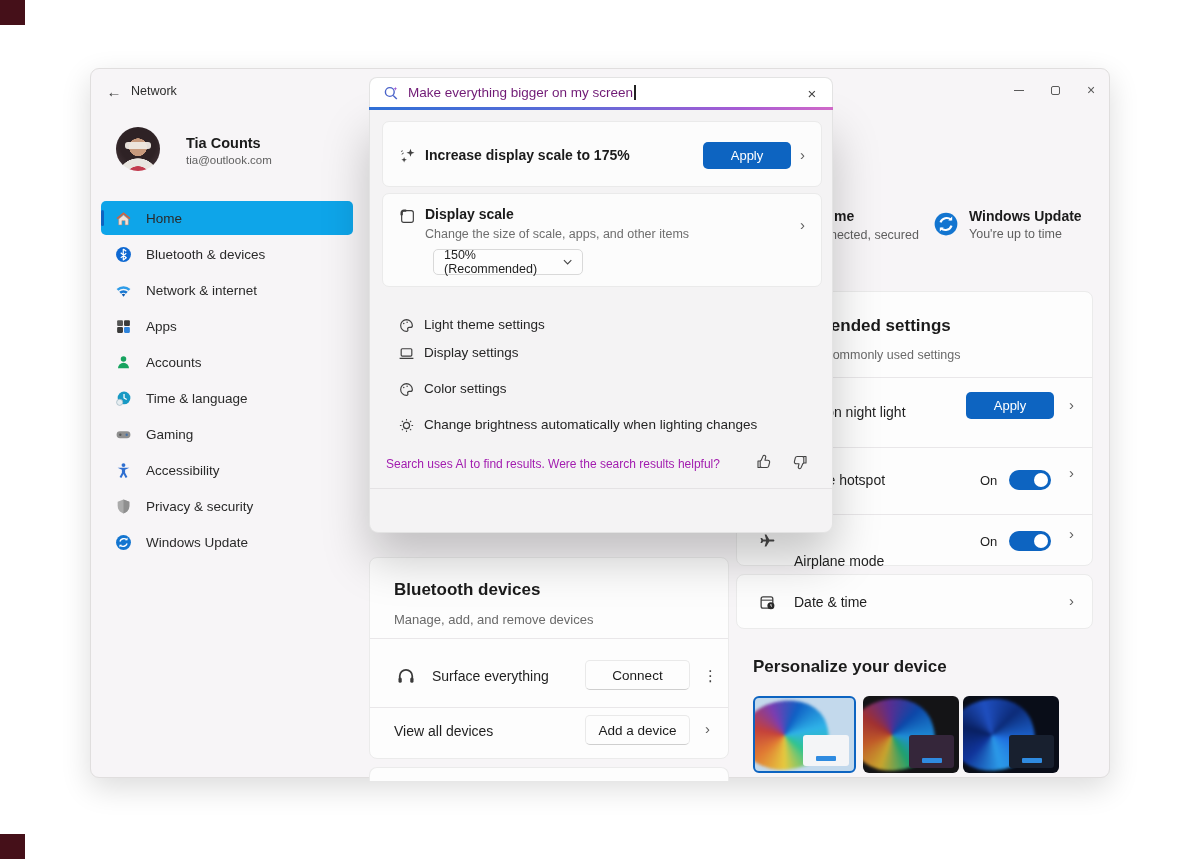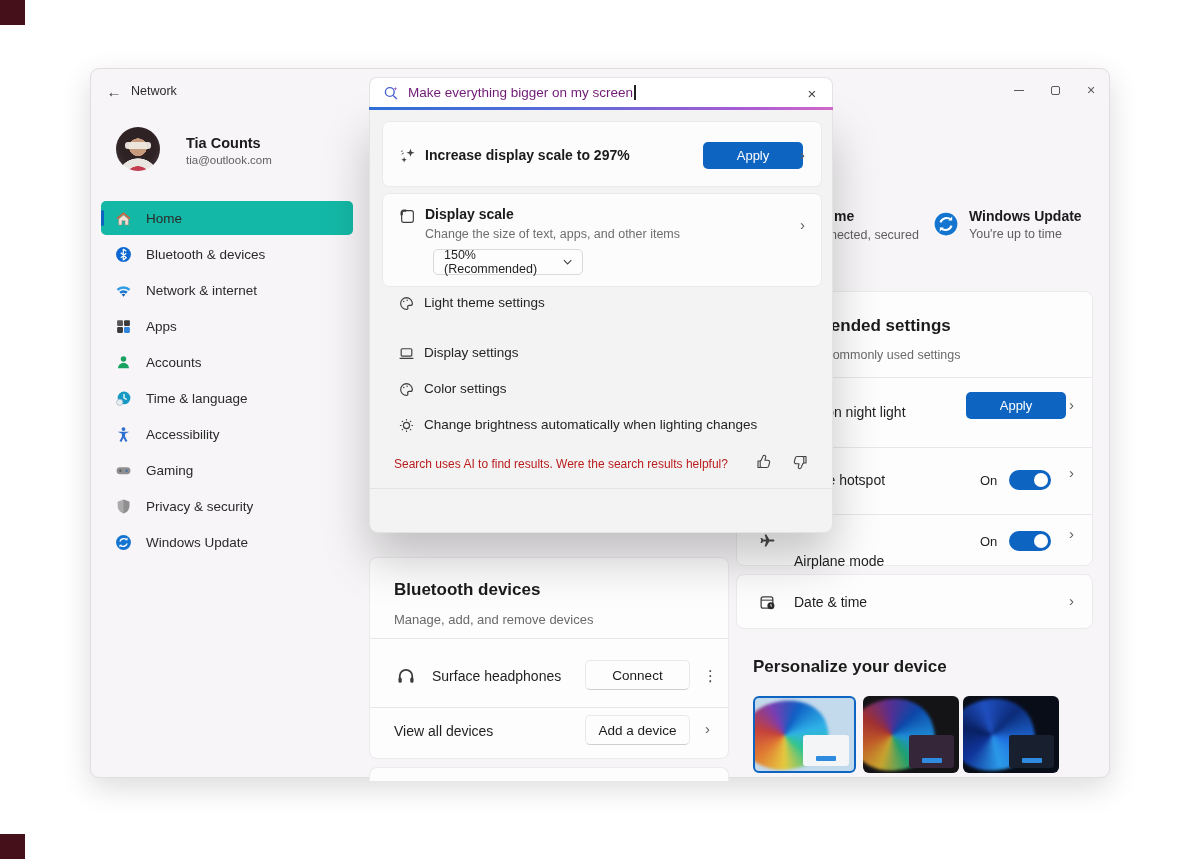--- a/index.html
+++ b/index.html
@@ -32,42 +32,42 @@
       radial-gradient(circle at 50% 46%, #c79a7d 0 27%, rgba(0,0,0,0) 28%),
       radial-gradient(circle at 50% 42%, #2e2225 0 52%, #3a2c30 70%, #473739 100%); }
   .avatar::after { content:""; position:absolute; left:9px; top:15px; width:26px; height:7px;
     background:#efe9e1; border-radius:3px; opacity:.95; }
   .profile-name { position:absolute; left:95px; top:66px; font-size:14.5px; font-weight:bold; }
   .profile-email { position:absolute; left:95px; top:85px; font-size:11.5px; color:#5f5f5f; }
 
   .nav { position:absolute; left:10px; top:132px; width:252px; }
   .nav-item { position:relative; height:34px; margin-bottom:2px; border-radius:5px;
     display:flex; align-items:center; padding-left:14px; cursor:pointer; }
-  .nav-item.selected { background:#14b8a6; }
+  .nav-item.selected { background:#0ea5e9; }
   .nav-item.selected::before { content:""; position:absolute; left:0; top:9px; width:3px; height:16px;
     background:#0d64c1; border-radius:2px; }
   .nav-ico { width:17px; height:17px; display:flex; flex:0 0 17px; }
   .nav-label { margin-left:14px; font-size:13.5px; color:#2a2a2a; }
 
   
   .frag-name { position:absolute; left:743px; top:139px; font-size:14px; font-weight:bold; }
   .frag-net  { position:absolute; left:716px; top:159px; font-size:12.5px; color:#5f5f5f; white-space:nowrap; }
   .upd-ico   { position:absolute; left:842px; top:142px; width:26px; height:26px; }
   .upd-title { position:absolute; left:878px; top:139px; font-size:14px; font-weight:bold; }
   .upd-sub   { position:absolute; left:878px; top:158px; font-size:12.5px; color:#5f5f5f; }
 
   .card { position:absolute; background:#fdfdfd; border:1px solid #ebebeb; border-radius:8px; }
   .rec-card { left:645px; top:222px; width:357px; height:275px; }
   .rec-title { position:absolute; left:22px; top:24px; font-size:17px; font-weight:600; white-space:nowrap; }
   .rec-sub   { position:absolute; left:22px; top:56px; font-size:12.5px; color:#6a6a6a; white-space:nowrap; }
   .divider { position:absolute; left:0; right:0; border-top:1px solid #e9e7e9; }
   .row-label { position:absolute; left:57px; font-size:14px; color:#1f1f1f; white-space:nowrap; }
   .row-ico { position:absolute; left:22px; width:17px; height:17px; }
   .chev { position:absolute; font-size:15px; color:#5e5e5e; }
-  .btn-blue { position:absolute; width:100px; height:27px; background:#0d64c1; color:#fff; font-size:13px;
+  .btn-blue { position:absolute; width:88px; height:27px; background:#0d64c1; color:#fff; font-size:13px;
     border:none; border-radius:5px; display:flex; align-items:center; justify-content:center; cursor:pointer; }
   .toggle { position:absolute; width:42px; height:20px; background:#0d64c1; border-radius:10px; cursor:pointer; }
   .toggle::after { content:""; position:absolute; right:3px; top:3px; width:14px; height:14px; background:#fff; border-radius:50%; }
   .on-label { position:absolute; font-size:13px; color:#1f1f1f; }
 
   .dt-card { left:645px; top:505px; width:357px; height:55px; }
 
   .pz-title { position:absolute; left:662px; top:588px; font-size:17px; font-weight:600; }
   .thumb { position:absolute; top:627px; height:77px; border-radius:6px; overflow:hidden; cursor:pointer; }
   .thumb .blob { position:absolute; left:-14%; top:4%; width:88%; height:94%; border-radius:48% 52% 44% 56%;
@@ -115,21 +115,21 @@
   .p-main-label { position:absolute; left:42px; top:25px; font-size:14px; font-weight:bold; }
   .p-chev { position:absolute; right:16px; font-size:15px; color:#5e5e5e; }
   .p2-title { position:absolute; left:42px; top:12px; font-size:14px; font-weight:600; }
   .p2-sub { position:absolute; left:42px; top:33px; font-size:12.5px; color:#6e6e6e; }
   .select { position:absolute; left:50px; top:55px; width:150px; height:26px; background:#fdfdfd;
     border:1px solid #d9d9d9; border-radius:5px; font-size:12.5px; color:#1f1f1f;
     display:flex; align-items:center; padding:0 10px; justify-content:space-between; cursor:pointer; }
   .p-link { position:absolute; left:12px; width:440px; height:36px; cursor:pointer; }
   .p-link .p-ico { left:16px; top:10px; }
   .p-link-label { position:absolute; left:42px; top:10px; font-size:13.5px; color:#252525; }
-  .fb-text { position:absolute; left:24px; top:348px; font-size:12px; color:#b91c1c; }
+  .fb-text { position:absolute; left:16px; top:348px; font-size:12px; color:#a21caf; }
   .fb-thumb { position:absolute; top:344px; width:18px; height:18px; cursor:pointer; }
   .fb-up { left:385px; } .fb-down { left:421px; transform:rotate(180deg); }
   .p-divider { position:absolute; left:0; right:0; top:379px; border-top:1px solid #e4e2e4; }
   .show-all { position:absolute; left:0; right:0; top:396px; text-align:center; font-size:14px; color:#1b1b1b; cursor:pointer; }
 </style>
 </head>
 <body>
 
 <div class="corner tl"></div>
 <div class="corner bl"></div>
@@ -205,35 +205,35 @@
             <circle cx="8.5" cy="7.5" r="6" fill="#1799c4"></circle>
             <path d="M8.5 3.8v3.7L11 9" stroke="#fff" stroke-width="1.2" fill="none"></path>
             <circle cx="4.4" cy="11.6" r="2.9" fill="#e6edf1" stroke="#9fb6c2" stroke-width=".7"></circle>
           </svg>
         </span>
       <span class="nav-label">Time &amp; language</span>
     </div>
     <div class="nav-item">
       <span class="nav-ico">
           <svg viewBox="0 0 16 16">
-            <circle cx="8" cy="2.9" r="1.8" fill="#2f6fd0"></circle>
-            <path d="M2.5 5.4h11l-4 1.8v3l2.2 4-1.7.9L8 11.4l-2 3.7-1.7-.9 2.2-4v-3z" fill="#2f6fd0"></path>
-          </svg>
-        </span>
-      <span class="nav-label">Accessibility</span>
-    </div>
-    <div class="nav-item">
-      <span class="nav-ico">
-          <svg viewBox="0 0 16 16">
             <rect x="1.5" y="5" width="13" height="6.5" rx="3.2" fill="#8f8f8f"></rect>
             <circle cx="5" cy="8.2" r="1.1" fill="#5a5a5a"></circle>
             <circle cx="11" cy="8.2" r="1.1" fill="#4470a8"></circle>
           </svg>
         </span>
       <span class="nav-label">Gaming</span>
+    </div>
+    <div class="nav-item">
+      <span class="nav-ico">
+          <svg viewBox="0 0 16 16">
+            <circle cx="8" cy="2.9" r="1.8" fill="#2f6fd0"></circle>
+            <path d="M2.5 5.4h11l-4 1.8v3l2.2 4-1.7.9L8 11.4l-2 3.7-1.7-.9 2.2-4v-3z" fill="#2f6fd0"></path>
+          </svg>
+        </span>
+      <span class="nav-label">Accessibility</span>
     </div>
     <div class="nav-item">
       <span class="nav-ico">
           <svg viewBox="0 0 16 16">
             <path d="M8 1.5 13.5 3.5v4c0 3.5-2.3 6-5.5 7-3.2-1-5.5-3.5-5.5-7v-4z" fill="#ababab"></path>
             <path d="M8 1.5 13.5 3.5v4c0 3.5-2.3 6-5.5 7z" fill="#8f8f8f"></path>
           </svg>
         </span>
       <span class="nav-label">Privacy &amp; security</span>
     </div>
@@ -315,21 +315,21 @@
   <div class="card bt-card">
     <div class="bt-title">Bluetooth devices</div>
     <div class="bt-sub">Manage, add, and remove devices</div>
     <div class="divider" style="top:80px;"></div>
     <div>
       <span class="row-ico" style="left:26px; top:107px; width:20px; height:20px;"><svg viewBox="0 0 16 16">
             <path d="M3 12V8.8a5 5 0 0 1 10 0V12" fill="none" stroke="#3a3a3a" stroke-width="1.4"></path>
             <rect x="2" y="10" width="2.6" height="4.2" rx="1.2" fill="#3a3a3a"></rect>
             <rect x="11.4" y="10" width="2.6" height="4.2" rx="1.2" fill="#3a3a3a"></rect>
           </svg></span>
-      <span class="row-label" style="left:62px; top:110px;">Surface headphones</span>
+      <span class="row-label" style="left:62px; top:110px;">Surface everything</span>
       <button class="btn-light" style="left:215px; top:102px;">Connect</button>
       <span class="kebab" style="left:333px; top:109px;">⋮</span>
     </div>
     <div class="divider" style="top:149px;"></div>
     <div>
       <span class="row-label" style="left:24px; top:165px;">View all devices</span>
       <button class="btn-light" style="left:215px; top:157px;">Add a device</button>
       <span class="chev" style="left:335px; top:162px;">›</span>
     </div>
   </div>
@@ -346,42 +346,42 @@
   </div>
   <div class="sb-underline"></div>
 
   <div class="panel">
     <div class="p-card p-card1">
       <span class="p-ico" style="top:25px;"><svg viewBox="0 0 16 16">
             <path d="M10.8 1.6l1 2.8 2.8 1-2.8 1-1 2.8-1-2.8-2.8-1 2.8-1z" fill="#3f3f3f"></path>
             <path d="M4.8 9.3l.7 1.9 1.9.7-1.9.7-.7 1.9-.7-1.9-1.9-.7 1.9-.7z" fill="#3f3f3f"></path>
             <path d="M2.6 6.8l1.8-1.1M2 4.2l1.5-.6" stroke="#3f3f3f" stroke-width=".9"></path>
           </svg></span>
-      <span class="p-main-label">Increase display scale to 297%</span>
+      <span class="p-main-label">Increase display scale to 175%</span>
       <button class="btn-blue" style="left:320px; top:20px;">Apply</button>
       <span class="p-chev" style="top:24px;">›</span>
     </div>
 
     <div class="p-card p-card2">
       <span class="p-ico" style="top:14px;"><svg viewBox="0 0 16 16">
             <rect x="2.5" y="2.5" width="11" height="11" rx="2" fill="none" stroke="#3f3f3f" stroke-width="1.1"></rect>
             <path d="M2.5 6.8V4.5a2 2 0 0 1 2-2h2.3" stroke="#3f3f3f" stroke-width="2.2" fill="none"></path>
           </svg></span>
       <span class="p2-title">Display scale</span>
-      <span class="p2-sub">Change the size of text, apps, and other items</span>
+      <span class="p2-sub">Change the size of scale, apps, and other items</span>
       <span class="select">
         <span>150% (Recommended)</span>
         <svg width="10" height="6" viewBox="0 0 10 6">
             <path d="M1 1l4 4 4-4" fill="none" stroke="#464646" stroke-width="1.2"></path>
           </svg>
       </span>
       <span class="p-chev" style="top:22px;">›</span>
     </div>
 
-    <div class="p-link" style="top:176px;text-decoration:underline;">
+    <div class="p-link" style="top:198px;text-decoration:underline;">
       <span class="p-ico"><svg viewBox="0 0 16 16">
             <path d="M8 2.5a5.5 5.5 0 1 0 0 11c1.2 0 1.6-.9 1.2-1.7-.5-1 .1-2 1.3-2h1.2c1 0 1.8-.8 1.8-1.9A5.6 5.6 0 0 0 8 2.5z" fill="none" stroke="#3f3f3f" stroke-width="1.1"></path>
             <circle cx="5.4" cy="6.2" r=".7" fill="#3f3f3f"></circle>
             <circle cx="8.6" cy="5" r=".7" fill="#3f3f3f"></circle>
           </svg></span>
       <span class="p-link-label">Light theme settings</span>
     </div>
     <div class="p-link" style="top:226px;">
       <span class="p-ico"><svg viewBox="0 0 16 16">
             <rect x="3" y="3.5" width="10" height="7" rx="1" fill="none" stroke="#3f3f3f" stroke-width="1.1"></rect>

